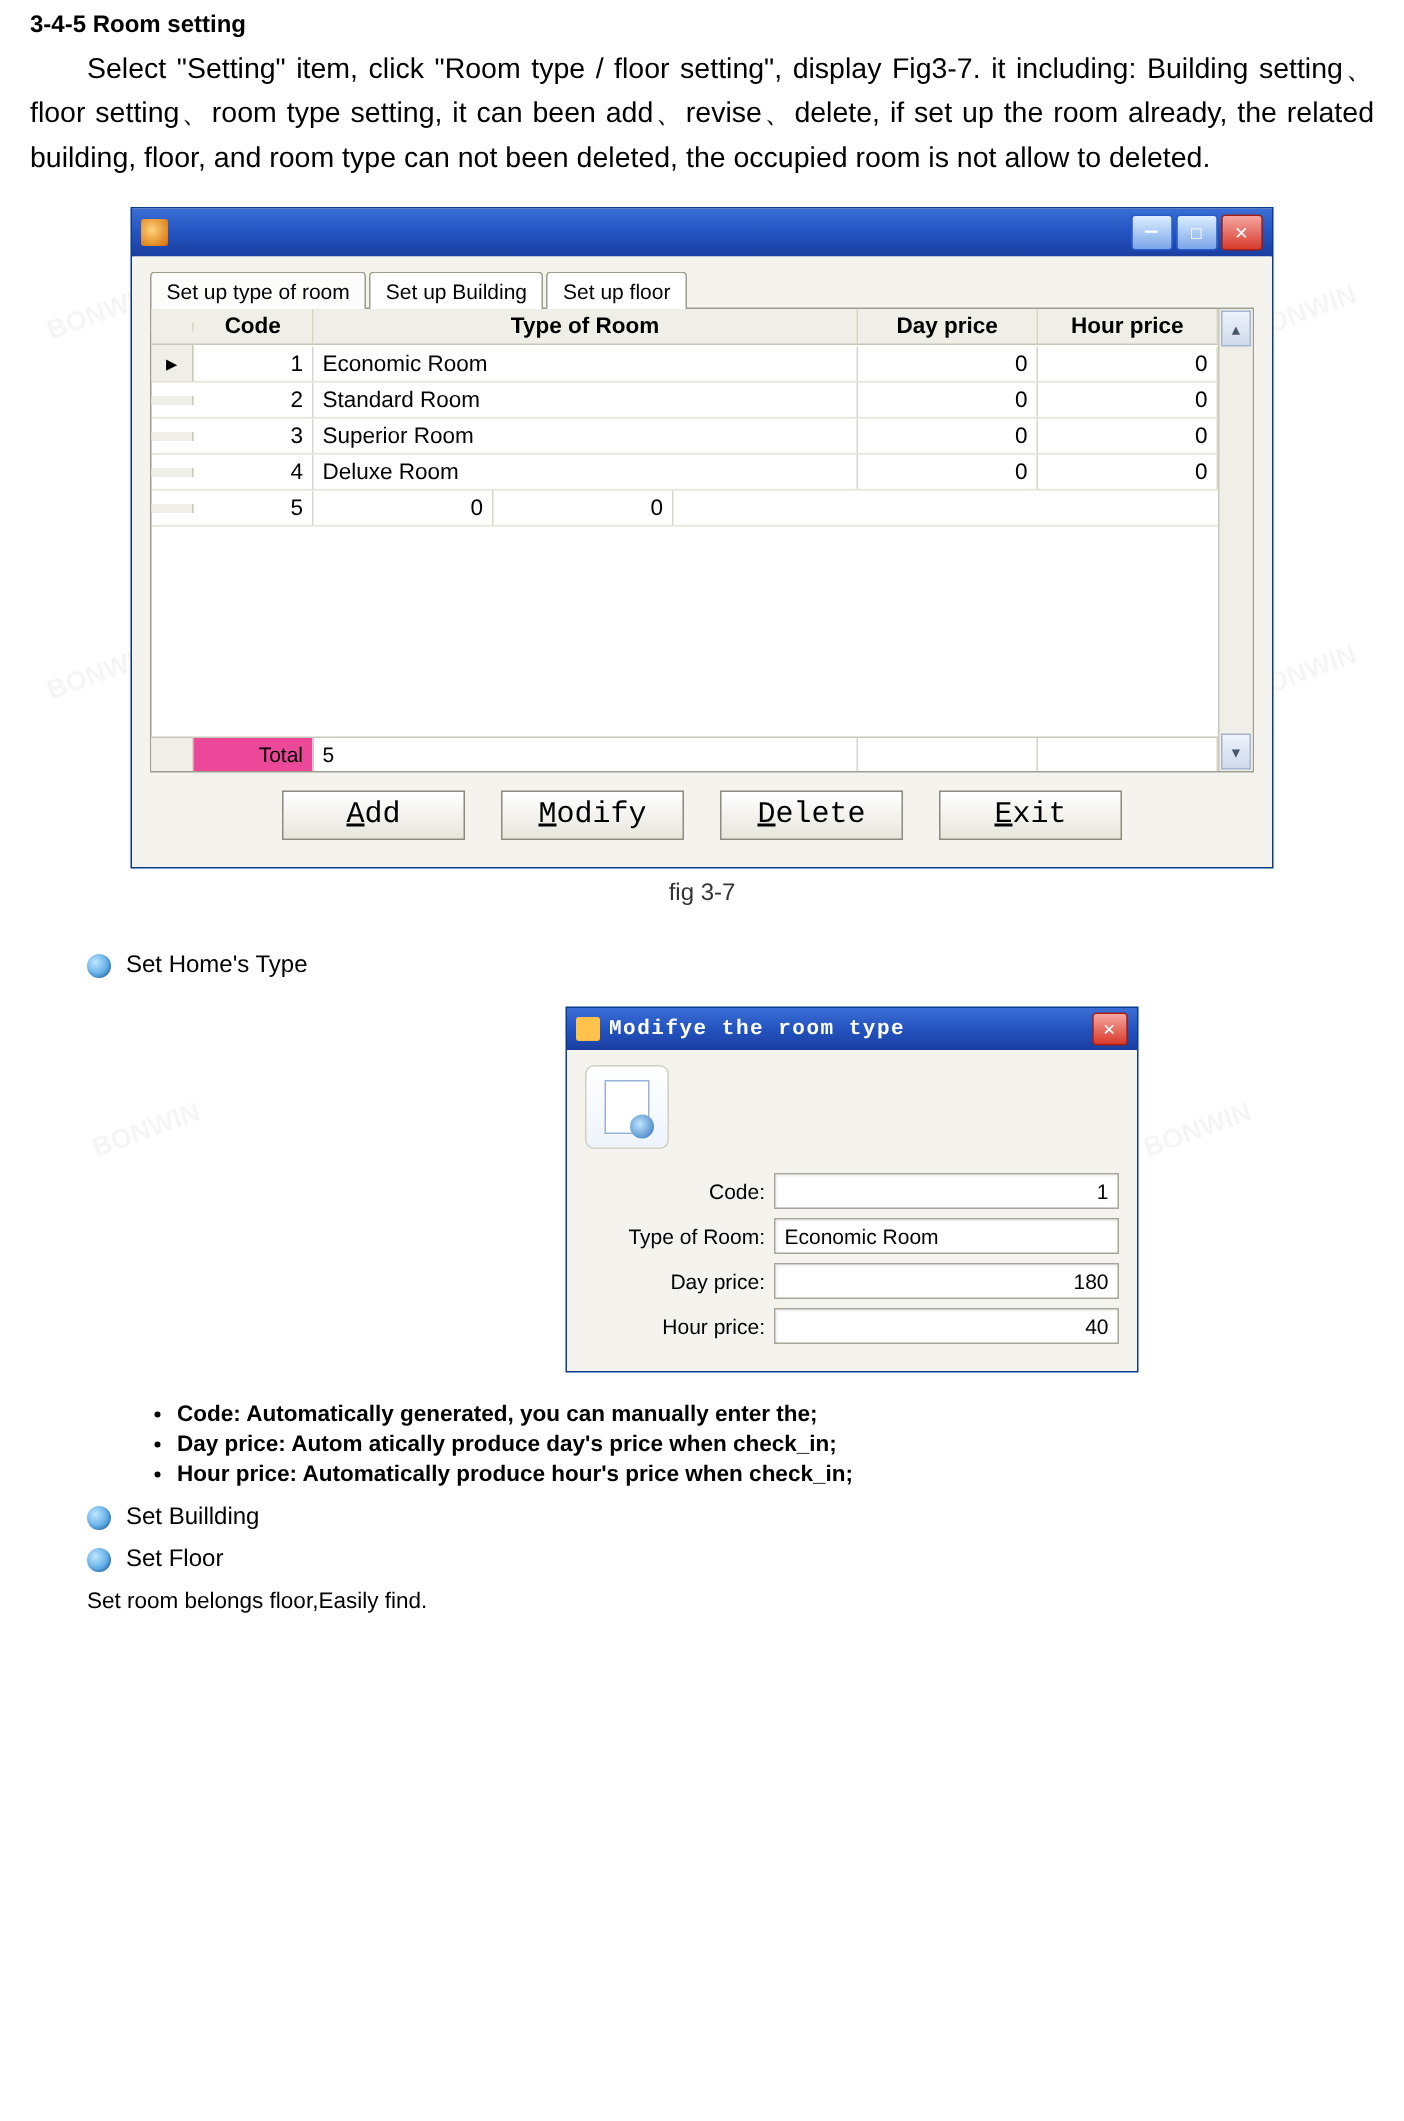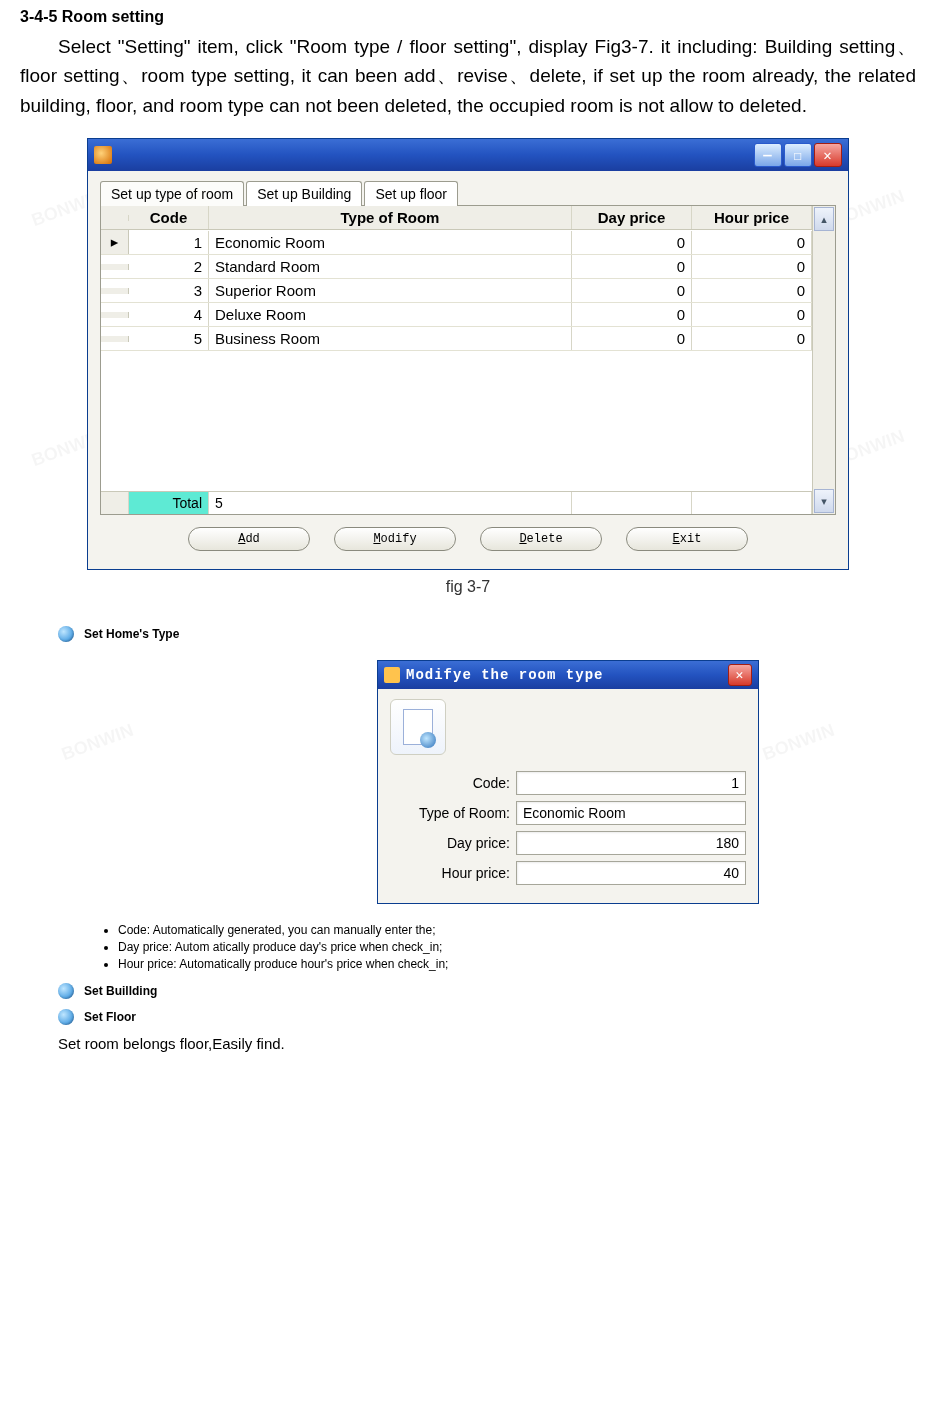--- a/index.html
+++ b/index.html
@@ -133,21 +133,21 @@
   .gridhead .cell { text-align: center; font-weight: bold; }
   .gridrow { border-bottom: 1px solid #e3e2d3; }
   .gridrow .cell.sel { border-right:1px solid #c9c8b8;}
   .spacer-rows { height: 140px; }
   .totalrow {
     display: flex;
     border-top: 1px solid #c9c8b8;
     background:#fff;
   }
   .totalrow .cell.sel{background:#efeee7;}
-  .totalrow .cell.code{ text-align:right; background:#5eead4;}
+  .totalrow .cell.code{ text-align:right; background:#ec4899;}
   .vscroll {
     width: 22px;
     background: #efeee7;
     border-left: 1px solid #c9c8b8;
     display: flex;
     flex-direction: column;
   }
   .vbtn {
     height: 22px;
     background: linear-gradient(to bottom,#eef3fb,#cfd9ec);
@@ -161,44 +161,44 @@
     display: flex;
     justify-content: center;
     gap: 24px;
     padding: 12px 0 4px 0;
   }
   .btn {
     min-width: 120px;
     padding: 4px 0;
     text-align: center;
     font-family: "Courier New", monospace;
-    font-size: 12px;
+    font-size: 20px;
     border: 1px solid #8a8a7e;
     background: linear-gradient(to bottom,#ffffff,#e7e6dc);
-    border-radius: 13px;
+    border-radius: 0;
   }
   .btn .ul { text-decoration: underline; }
 
   .figcap {
     text-align: center;
     font-size: 16px;
     color: #333;
     margin: 8px 0 30px 0;
   }
 
   .bullet-blue {
     display:flex;align-items:center;gap:10px;
     margin: 10px 0 10px 38px;
   }
   .bullet-blue .dot {
     width: 16px;height:16px;border-radius:50%;
     background: radial-gradient(circle at 35% 35%, #bfe6ff 0%, #5aa9e6 60%, #2b6fb8 100%);
     box-shadow: inset -1px -1px 2px rgba(0,0,0,.2);
   }
-  .bullet-blue .txt { font-weight: bold; font-size: 12px; }
+  .bullet-blue .txt { font-weight: normal; font-size: 16px; }
   .subtext {
     margin: 4px 0 8px 38px;
     font-size: 15px;
   }
 
   
   .dialogwrap { display:flex; justify-content:center; margin-right: 40px;}
   .dialog {
     width: 380px;
     border: 1px solid #0a3d8f;
@@ -243,21 +243,21 @@
     box-shadow: inset 1px 1px 2px rgba(0,0,0,.08);
   }
   .inp.right{text-align:right;}
   .dlgbtnrow{display:flex;justify-content:flex-end;gap:18px;margin-top:14px;}
   .dbtn{
     width:100px;text-align:center;border:1px solid #8a8a7e;border-radius:3px;
     background:linear-gradient(to bottom,#fff,#e7e6dc);padding:3px 0;font-size:14px;
   }
   .dbtn .ul{text-decoration:underline;}
 
-  .notes{margin:0 0 12px 58px;font-size:12px;}
+  .notes{margin:0 0 12px 58px;font-size:15px;font-weight:bold;}
   .notes li{margin:3px 0;}
 
   .wm {
     position: absolute; color: rgba(0,0,0,0.04); font-weight: bold;
     transform: rotate(-20deg); pointer-events:none; font-size:18px;
     user-select:none;
   }
 </style>
 </head>
 <body>
@@ -323,21 +323,20 @@
               <div class="gridrow">
                 <div class="cell sel"></div>
                 <div class="cell code">4</div>
                 <div class="cell room">Deluxe Room</div>
                 <div class="cell day">0</div>
                 <div class="cell hour">0</div>
               </div>
               <div class="gridrow">
                 <div class="cell sel"></div>
                 <div class="cell code">5</div>
-                <div class="cell room">Business Room</div>
                 <div class="cell day">0</div>
                 <div class="cell hour">0</div>
               </div>
 
               <div class="spacer-rows"></div>
 
               <div class="totalrow">
                 <div class="cell sel"></div>
                 <div class="cell code">Total</div>
                 <div class="cell room" style="text-align:left;">5</div>

